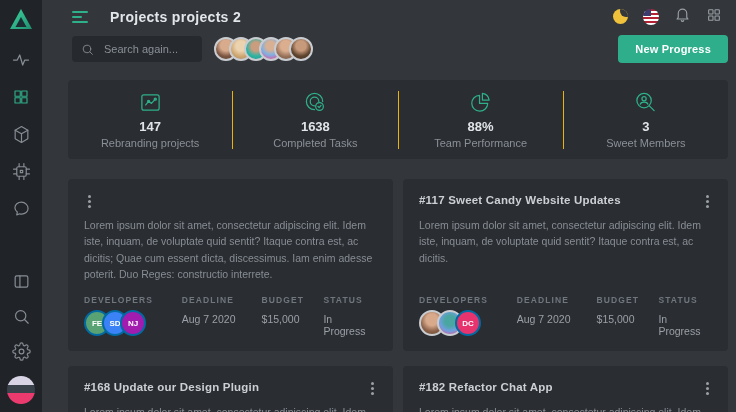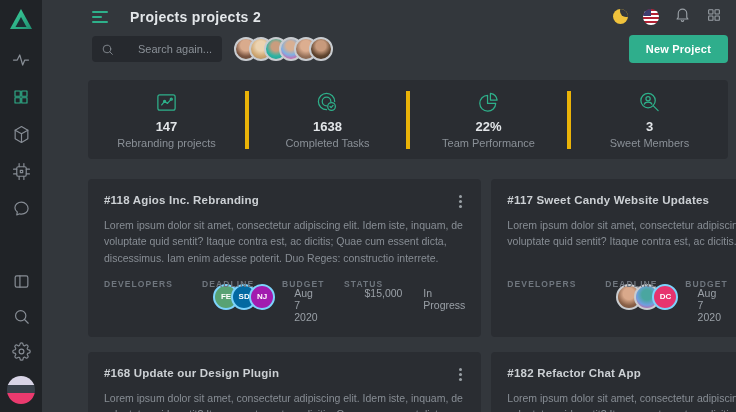--- a/index.html
+++ b/index.html
@@ -20,79 +20,79 @@
   .side-group.bottom { margin-top:auto; gap:15px; }
   .side-icon { width:20px; height:20px; display:flex; align-items:center; justify-content:center; cursor:pointer; }
   .side-icon svg { stroke:#878d95; fill:none; stroke-width:1.5; stroke-linecap:round; stroke-linejoin:round; }
   .side-icon.active svg { stroke:#2eb08a; }
   .side-user {
     width:28px; height:28px; border-radius:50%;
     background:linear-gradient(180deg,#d8d4e6 0 32%,#39414b 32% 60%,#ea3a6e 60% 100%);
     cursor:pointer;
   }
   
-  .main { margin-left:62px; height:412px; display:flex; flex-direction:column; }
+  .main { margin-left:42px; height:412px; display:flex; flex-direction:column; }
   .titlebar { display:flex; align-items:center; height:36px; padding:6px 14px 0 30px; }
   .hamburger { display:flex; flex-direction:column; gap:3px; cursor:pointer; }
   .hamburger i { display:block; height:2px; border-radius:1px; background:#2eb08a; }
   .hamburger i:nth-child(1){ width:16px; }
   .hamburger i:nth-child(2){ width:10px; }
   .hamburger i:nth-child(3){ width:16px; }
   .page-title { margin-left:22px; font-size:14px; font-weight:bold; color:#e3e6e9; letter-spacing:.3px; }
   .tb-icons { margin-left:auto; display:flex; align-items:center; gap:15px; }
   .moon { width:15px; height:15px; border-radius:50%; background:#f0c23c; position:relative; overflow:hidden; cursor:pointer; }
   .moon::after { content:""; position:absolute; width:12px; height:12px; border-radius:50%; background:#33373c; top:-4px; right:-4px; }
   .flag { width:16px; height:16px; border-radius:50%; overflow:hidden; position:relative;
     background:repeating-linear-gradient(#b22234 0 2px,#ffffff 2px 4px); cursor:pointer; }
   .flag::after { content:""; position:absolute; top:0; left:0; width:8px; height:7px; background:#3c3b6e; }
   .tb-icons svg { stroke:#9aa0a6; fill:none; stroke-width:1.6; stroke-linecap:round; stroke-linejoin:round; cursor:pointer; }
   
   .toolbar { display:flex; align-items:center; padding:8px 8px 0 30px; }
   .search {
     width:130px; height:26px; background:#26292e; border-radius:4px;
-    display:flex; align-items:center; gap:24px; padding:0 9px;
+    display:flex; align-items:center; gap:10px; padding:0 9px;
   }
   .search svg { stroke:#8a9097; fill:none; stroke-width:1.6; stroke-linecap:round; flex:none; }
   .search input { background:transparent; border:none; outline:none; color:#b5bac0; font-size:11px; width:100%; font-family:"Liberation Sans",sans-serif; }
   .search input::placeholder { color:#8a9097; }
   .avatar-row { margin-left:12px; display:flex; }
   .avatar-row .av { width:24px; height:24px; border:2px solid #c9ccd0; }
   .avatar-row .av + .av { margin-left:-9px; }
   .av { border-radius:50%; display:inline-flex; align-items:center; justify-content:center; flex:none; cursor:pointer; }
   .btn-new {
     margin-left:auto; background:#2fae8c; color:#fff; font-size:11px; font-weight:bold;
     border:none; border-radius:4px; padding:8px 17px; letter-spacing:.2px; cursor:pointer;
     font-family:"Liberation Sans",sans-serif;
   }
   
   .stats { margin:17px 8px 0 26px; background:#2a2d32; border-radius:4px; display:flex; padding:11px 0 10px; }
-  .stat { flex:1; display:flex; flex-direction:column; align-items:center; gap:3px; border-right:4px solid #eab308; cursor:default; }
+  .stat { flex:1; display:flex; flex-direction:column; align-items:center; gap:3px; border-right:1px solid #eab308; cursor:default; }
   .stat:last-child { border-right:none; }
   .stat svg { stroke:#2eb08a; fill:none; stroke-width:1.3; stroke-linecap:round; stroke-linejoin:round; }
   .stat-value { font-size:13px; font-weight:bold; color:#e2e5e8; margin-top:2px; }
   .stat-label { font-size:11px; color:#8a9097; }
   
   .cards { margin:20px 8px 0 26px; display:grid; grid-template-columns:1fr 1fr; gap:15px 10px; }
   .card { background:#2a2d32; border-radius:4px; padding:15px 16px 14px; display:flex; flex-direction:column; min-height:125px; }
   .card-head { display:flex; justify-content:space-between; align-items:flex-start; }
   .card-title { font-size:11.5px; font-weight:bold; color:#ccd0d4; letter-spacing:.2px; }
   .kebab { width:10px; height:14px; display:flex; align-items:flex-start; justify-content:center; cursor:pointer; padding-top:1px; }
   .kebab i { width:3px; height:3px; border-radius:50%; background:#9aa0a6; box-shadow:0 5px 0 #9aa0a6, 0 10px 0 #9aa0a6; }
   .card-desc { margin-top:9px; font-size:10.5px; line-height:1.55; color:#878d94; }
   .card-foot { margin-top:auto; padding-top:13px; display:flex; }
-  .fcol { display:flex; flex-direction:row;gap:40px; }
+  .fcol { display:flex; flex-direction:column; }
   .fcol.devs  { width:98px; }
   .fcol.dline { width:80px; }
   .fcol.budg  { width:62px; }
   .fl { font-size:8.5px; font-weight:bold; letter-spacing:1.1px; color:#6f767e; }
   .fv { margin-top:8px; font-size:10.5px; color:#9aa0a7; }
   .dev-avs { margin-top:5px; display:flex; }
   .dev-avs .av { width:26px; height:26px; font-size:8px; font-weight:bold; color:#fff; }
   .dev-avs .av + .av { margin-left:-8px; }
-  .dev-avs .av-init { border:2px solid #7dd3fc; }
+  .dev-avs .av-init { border:2px solid #0369a1; }
   .dev-avs .av-photo { border:2px solid #c9ccd0; }
 </style>
 </head>
 <body>
 
 <nav class="sidebar">
   <div class="logo">
     <svg width="24" height="22" viewBox="0 0 24 22">
       <defs>
           <linearGradient id="lg" x1="0" y1="0" x2="1" y2="1">
@@ -198,21 +198,21 @@
       <input type="text" placeholder="Search again..." style="">
     </div>
     <div class="avatar-row">
         <span class="av av-photo" style="background: radial-gradient(circle at 50% 32%, rgb(217, 171, 141) 32%, rgb(124, 86, 66) 65%, rgb(89, 64, 47));"></span>
         <span class="av av-photo" style="background: radial-gradient(circle at 50% 35%, rgb(236, 211, 176) 30%, rgb(207, 168, 115) 62%, rgb(163, 129, 90));"></span>
         <span class="av av-photo" style="background: radial-gradient(circle at 50% 38%, rgb(201, 157, 126) 28%, rgb(47, 179, 163) 60%, rgb(32, 151, 138));"></span>
         <span class="av av-photo" style="background: radial-gradient(circle at 48% 34%, rgb(216, 176, 147) 26%, rgb(127, 176, 228) 55%, rgb(224, 84, 154) 85%);"></span>
         <span class="av av-photo" style="background: radial-gradient(circle at 50% 34%, rgb(220, 174, 144) 32%, rgb(151, 114, 90) 65%, rgb(111, 83, 66));"></span>
         <span class="av av-photo" style="background: radial-gradient(circle at 50% 34%, rgb(200, 154, 124) 30%, rgb(96, 69, 47) 62%, rgb(63, 45, 31));"></span>
       </div>
-    <button class="btn-new">New Project</button>
+    <button class="btn-new">New Progress</button>
   </div>
 
   <div class="stats">
     <div class="stat">
       <svg width="23" height="23" viewBox="0 0 24 24">
           <rect x="3" y="4" width="18" height="16" rx="2"></rect>
           <polyline points="7 14.5 10 10.8 13 13 17 8.5"></polyline>
           <circle cx="10" cy="10.8" r="1.1"></circle>
           <circle cx="17" cy="8.5" r="1.1"></circle>
         </svg>
@@ -227,51 +227,50 @@
           <path d="M14.6 16.2l1.2 1.2 2-2.4"></path>
         </svg>
       <span class="stat-value">1638</span>
       <span class="stat-label">Completed Tasks</span>
     </div>
     <div class="stat">
       <svg width="23" height="23" viewBox="0 0 24 24">
           <path d="M11 4.5A8.3 8.3 0 1 0 19.5 13H11V4.5z"></path>
           <path d="M14 2.5a8.3 8.3 0 0 1 7 7h-7v-7z"></path>
         </svg>
-      <span class="stat-value">22%</span>
+      <span class="stat-value">88%</span>
       <span class="stat-label">Team Performance</span>
     </div>
     <div class="stat">
       <svg width="23" height="23" viewBox="0 0 24 24">
           <circle cx="10.5" cy="10" r="7.5"></circle>
           <path d="M16 15.5l5 5"></path>
           <circle cx="10.5" cy="8" r="2.2"></circle>
           <path d="M6.5 13.8c.8-2.8 7.2-2.8 8 0"></path>
         </svg>
       <span class="stat-value">3</span>
       <span class="stat-label">Sweet Members</span>
     </div>
   </div>
 
   <div class="cards">
 
     <div class="card">
       <div class="card-head">
-        <span class="card-title">#118 Agios Inc. Rebranding</span>
         <span class="kebab">
             <i></i>
           </span>
       </div>
       <p class="card-desc">Lorem ipsum dolor sit amet, consectetur adipiscing elit. Idem iste, inquam, de voluptate quid sentit? Itaque contra est, ac dicitis; Quae cum essent dicta, discessimus. Iam enim adesse poterit. Duo Reges: constructio interrete.</p>
       <div class="card-foot">
         <div class="fcol devs">
           <span class="fl">DEVELOPERS</span>
           <div class="dev-avs">
               <span class="av av-init" style="background: rgb(88, 162, 115);">FE</span>
-              <span class="av av-init" style="background: #0369a1;">SD</span>
+              <span class="av av-init" style="background: #3b82f6;">SD</span>
               <span class="av av-init" style="background: #a21caf;">NJ</span>
             </div>
         </div>
         <div class="fcol dline">
           <span class="fl">DEADLINE</span>
           <span class="fv">Aug 7 2020</span>
         </div>
         <div class="fcol budg">
           <span class="fl">BUDGET</span>
           <span class="fv">$15,000</span>

